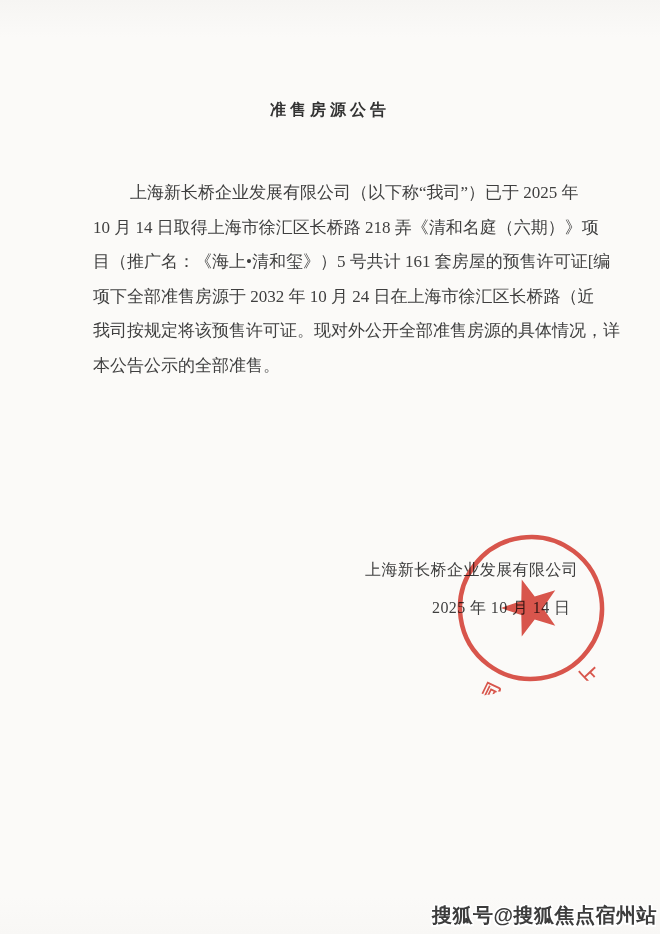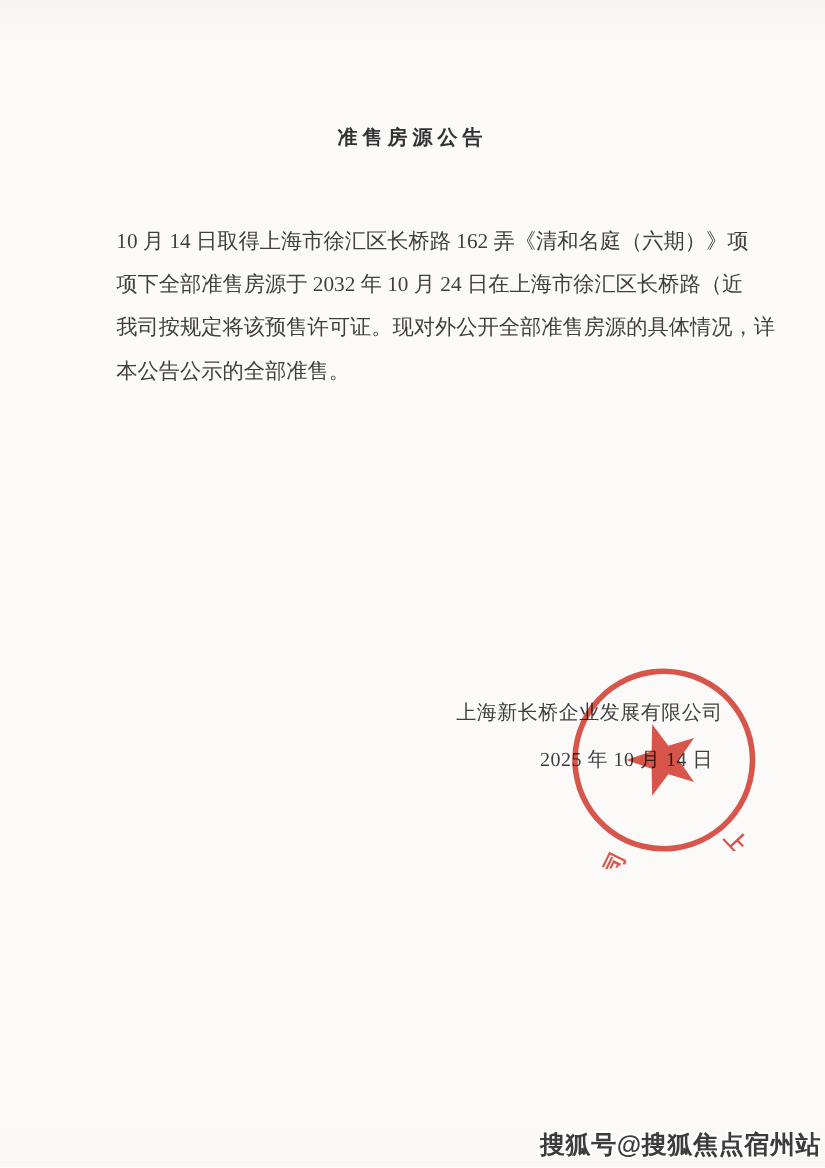--- a/index.html
+++ b/index.html
@@ -84,21 +84,23 @@
   }
 </style>
 </head>
 <body>
 
 <div class="page">
 
   <h1 class="title">准售房源公告</h1>
 
   <div class="body-text">
-    <div class="body-line">10 月 14 日取得上海市徐汇区长桥路 162 弄《清和名庭（六期）》项</div>
+    <div class="body-line first">上海新长桥企业发展有限公司（以下称“我司”）已于 2025 年</div>
+    <div class="body-line">10 月 14 日取得上海市徐汇区长桥路 218 弄《清和名庭（六期）》项</div>
+    <div class="body-line">目（推广名：《海上•清和玺》）5 号共计 161 套房屋的预售许可证[编</div>
     <div class="body-line">项下全部准售房源于 2032 年 10 月 24 日在上海市徐汇区长桥路（近</div>
     <div class="body-line">我司按规定将该预售许可证。现对外公开全部准售房源的具体情况，详</div>
     <div class="body-line last">本公告公示的全部准售。</div>
   </div>
 
   <div class="sig-company">上海新长桥企业发展有限公司</div>
   <div class="sig-date">2025 年 10 月 14 日</div>
 
   <div class="seal">
     <svg viewBox="0 0 160 160" width="160" height="160" xmlns="http://www.w3.org/2000/svg">

